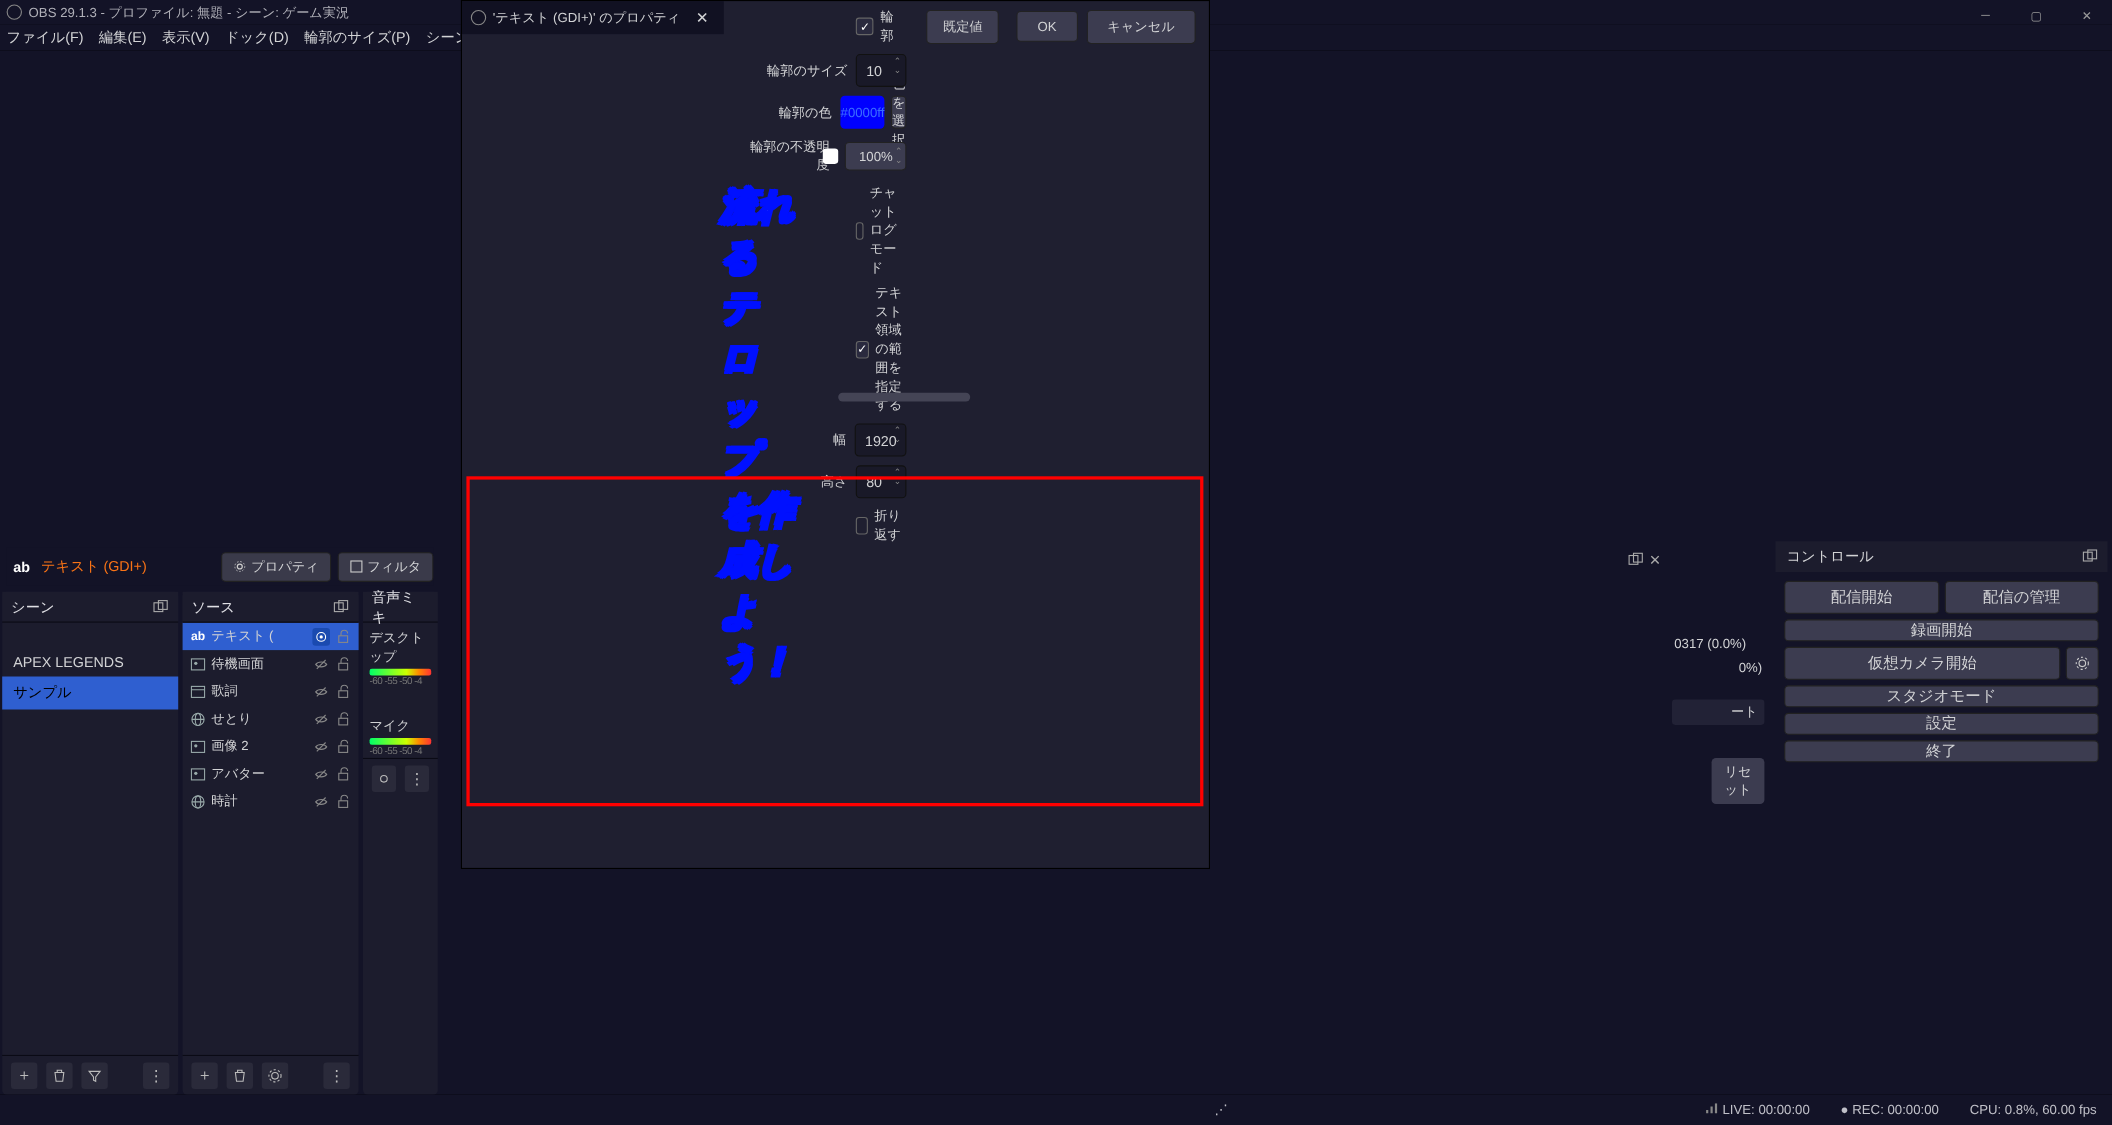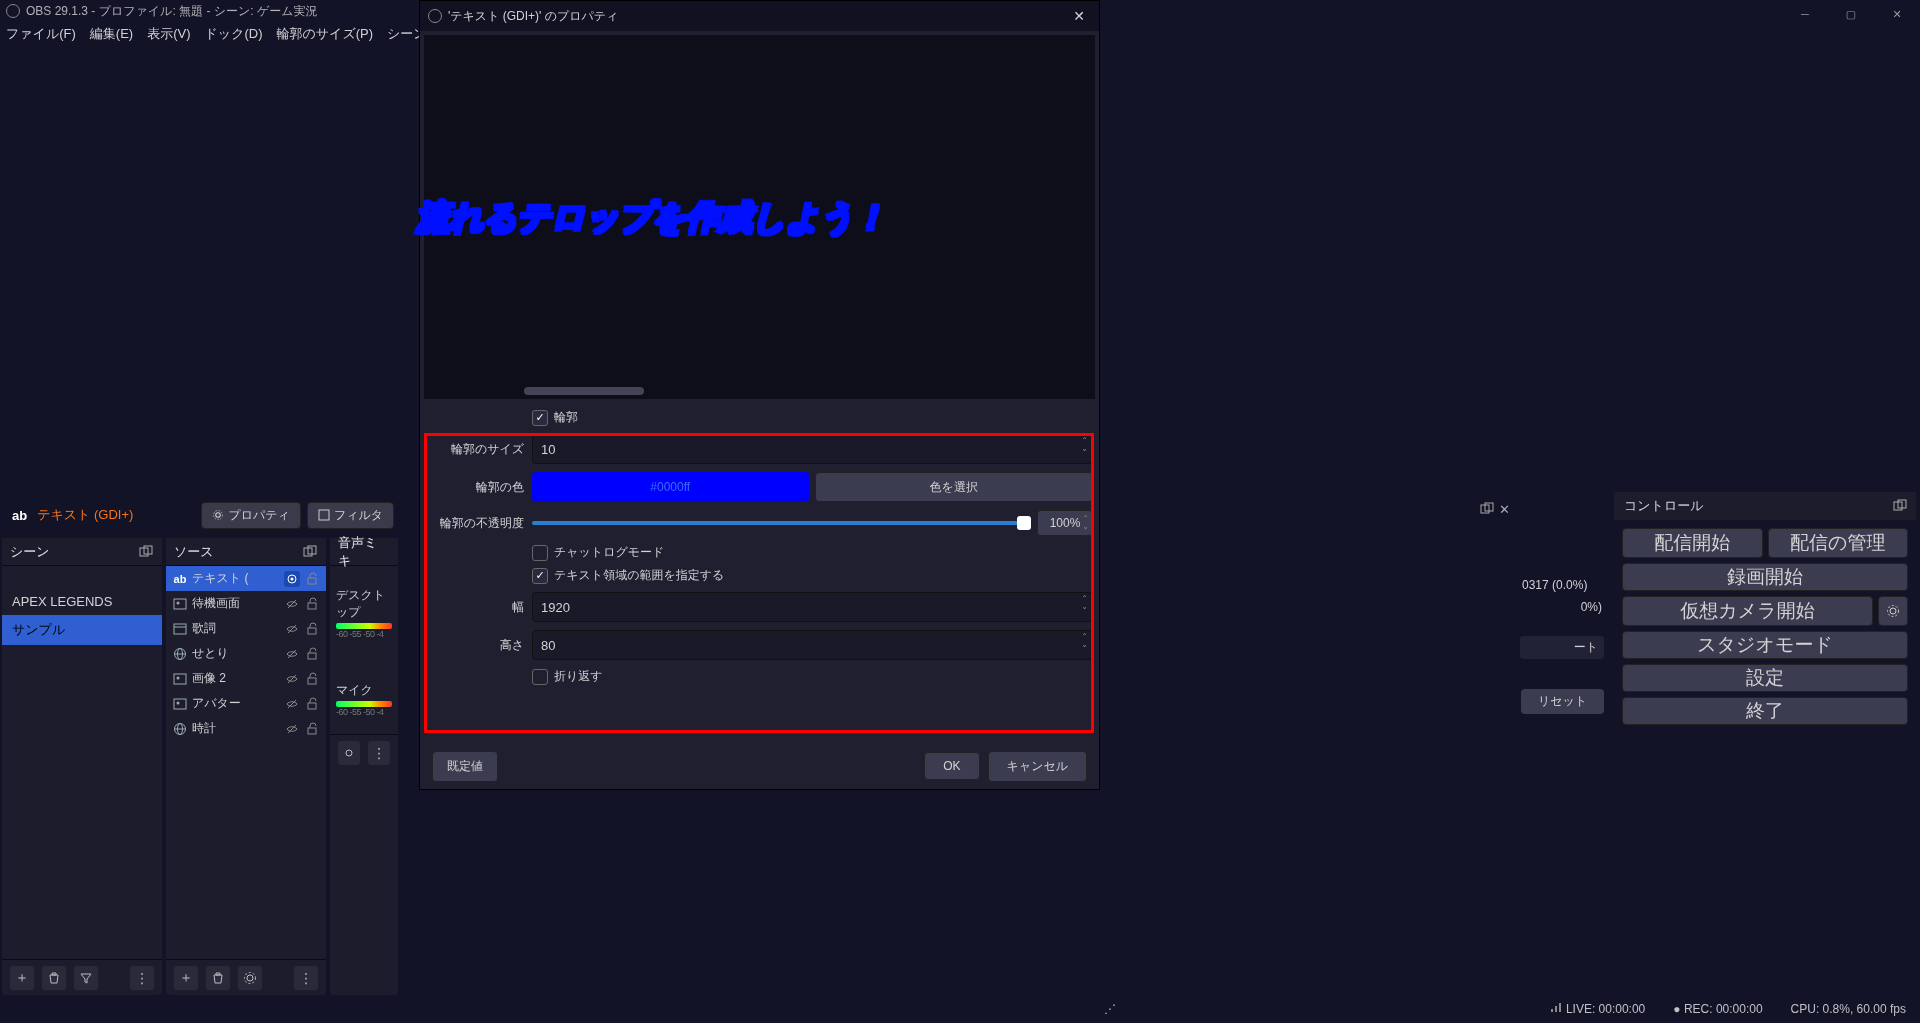--- a/index.html
+++ b/index.html
@@ -25,37 +25,37 @@
 .scenes .item { padding:6px 10px; }
 .scenes .item.sel { background:#2f5fd0; color:#000000; }
 .sources { width:160px; }
 .sources .list { flex:1; }
 .sources .row { display:flex; align-items:center; padding:4px 6px; gap:4px; }
 .sources .row.sel { background:#2f5fd0; }
 .sources .row .ico { width:16px; height:16px; display:flex; align-items:center; justify-content:center; color:#9aa; font-size:11px;}
 .sources .row .name { flex:1; font-size:12px; white-space:nowrap; overflow:hidden; }
 .sources .row .vis, .sources .row .lock { width:16px; height:16px; display:flex; align-items:center; justify-content:center; color:#888; }
 .sources .row.sel .vis { background:#1a4ab0; border-radius:3px;}
-.mixer { width:68px;gap:15px; }
+.mixer { width:68px; }
 .mixer .mx-item { padding:6px 6px 2px; font-size:12px;}
 .mixer .meter { height:6px; background:linear-gradient(to right,#0f6,#cf0 60%,#f80 80%,#f33); border-radius:2px; margin-top:2px;}
 .mixer .ticks { font-size:9px; color:#777; letter-spacing:-0.5px;}
 .ctrl-panel { position:absolute; right:4px; top:492px; bottom:0; width:302px; }
 .ctrl-panel .head { background:#1c1c2d; height:28px; display:flex; align-items:center; padding:0 10px; position:relative;}
 .ctrl-panel .btns { display:flex; flex-direction:column; gap:5px; padding:8px;}
 .ctrl-panel .brow { display:flex; gap:5px;}
-.ctrl-panel .cbtn { flex:1; background:#3c3c50; border:1px solid #222; border-radius:4px; height:30px; display:flex; align-items:center; justify-content:center; font-size:19px;}
+.ctrl-panel .cbtn { flex:1; background:#3c3c50; border:1px solid #222; border-radius:4px; height:30px; display:flex; align-items:center; justify-content:center; font-size:14px;}
 .ctrl-panel .gear-sq { width:30px; background:#3c3c50; border:1px solid #222; border-radius:4px; display:flex; align-items:center; justify-content:center;}
 .panel-foot { height:36px; display:flex; align-items:center; gap:8px; padding:0 8px; border-top:1px solid #0a0a15;}
 .panel-foot .ic { width:24px; height:24px; display:flex; align-items:center; justify-content:center; color:#bbb; background:#2a2a3a; border-radius:3px; font-size:14px;}
 .panel-foot .dots { margin-left:auto; }
 .statusbar { position:absolute; bottom:0; left:0; right:0; height:28px; background:#131327; display:flex; align-items:center; justify-content:flex-end; gap:28px; padding:0 14px; font-size:12px; color:#c0c0c8;}
 .statusbar .sig { width:14px; height:10px; display:inline-block; margin-right:2px;}
 
-.dialog { position:absolute; left:419px; top:0; width:681px; height:790px; background:#1f1f30; border:1px solid #000; display:flex; flex-direction:column;}
+.dialog { position:absolute; left:419px; top:0; width:681px; height:790px; background:#1f1f30; border:1px solid #000; display:flex; flex-direction:row;}
 .dlg-title { height:30px; background:#111122; display:flex; align-items:center; padding-left:8px; color:#d2d3d5; font-size:12px;}
 .dlg-title .obs-logo { width:14px; height:14px; border:1.5px solid #888; border-radius:50%; margin-right:6px;}
 .dlg-title .x { margin-left:auto; width:40px; height:30px; display:flex; align-items:center; justify-content:center; font-size:14px;}
 .dlg-preview { height:364px; background:#0e0e1a; margin:4px; position:relative; display:flex; align-items:center;}
 .dlg-preview .telop { position:absolute; top:160px; left:-18px; font-family:"HGP創英角ﾎﾟｯﾌﾟ体","Arial Black",sans-serif; font-size:34px; font-weight:900; font-style:italic; color:#fff; -webkit-text-stroke:3px #0010ff; text-shadow:2px 2px 0 #0010ff,-2px -2px 0 #0010ff,2px -2px 0 #0010ff,-2px 2px 0 #0010ff; letter-spacing:-1px;margin-left:10px;}
 .dlg-body { flex:1; overflow:hidden; padding:0 6px;}
 .form-row { display:flex; align-items:center; margin:8px 0; gap:8px; }
 .form-row .lbl { width:98px; text-align:right; font-size:12px; color:#d2d3d5;}
 .form-row .fld { flex:1; display:flex; gap:6px; align-items:center;}
 .num-input { flex:1; background:#191928; border:1px solid #111; border-radius:4px; height:30px; display:flex; align-items:center; padding:0 8px; color:#d2d3d5; position:relative;}
@@ -70,21 +70,21 @@
 .chk-row { display:flex; align-items:center; gap:6px; font-size:12px; margin:6px 0 6px 106px;}
 .chk { width:16px; height:16px; border:1px solid #666; border-radius:3px; display:flex; align-items:center; justify-content:center; color:#fff; font-size:11px;}
 .chk.on { background:#2a2a3e;}
 .dlg-foot { height:46px; display:flex; align-items:center; padding:0 12px; gap:8px;}
 .dlg-foot .def { background:#3c3c50; border:1px solid #222; border-radius:4px; padding:6px 14px; font-size:12px;}
 .dlg-foot .sp { flex:1;}
 .dlg-foot .ok,.dlg-foot .cancel { background:#3c3c50; border:1px solid #222; border-radius:4px; padding:6px 18px; font-size:12px;}
 .red-box { position:absolute; border:3px solid #f00; pointer-events:none;}
 .trans-mid { position:absolute; top:574px; right:316px; width:84px;}
 .trans-mid .row { font-size:12px; color:#d2d3d5; padding:4px 2px; display:flex; justify-content:space-between;}
-.trans-mid .reset { background:#3c3c50; border-radius:4px; padding:4px 8px; margin-top:30px; text-align:center; font-size:12px; width:83px; margin-left:auto;}
+.trans-mid .reset { background:#3c3c50; border-radius:4px; padding:4px 8px; margin-top:30px; text-align:center; font-size:12px; width:48px; margin-left:auto;}
 svg { display:block; }
 </style>
 </head>
 <body>
 
 <div class="titlebar">
   <span class="obs-logo"></span>
   <span>OBS 29.1.3 - プロファイル: 無題 - シーン: ゲーム実況</span>
 </div>
 <div class="win-controls">

